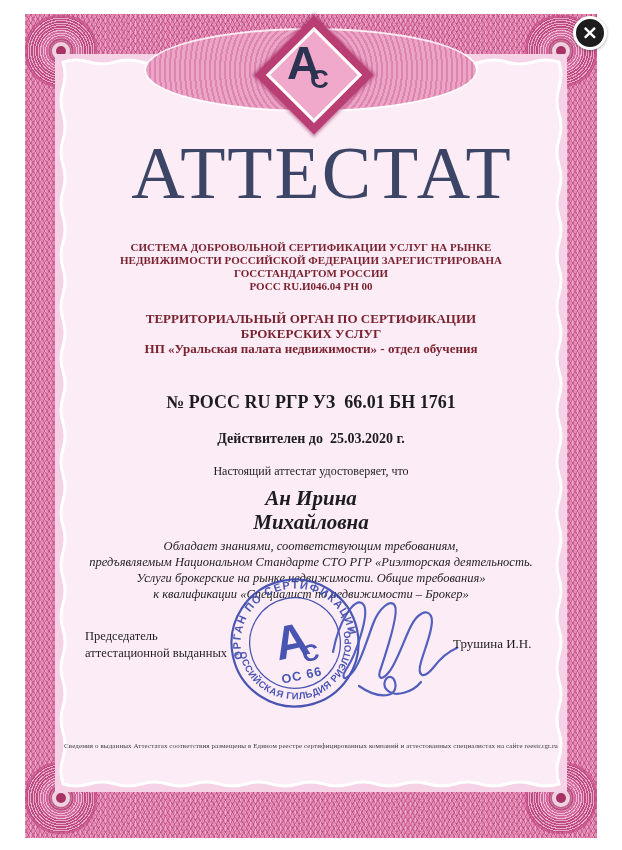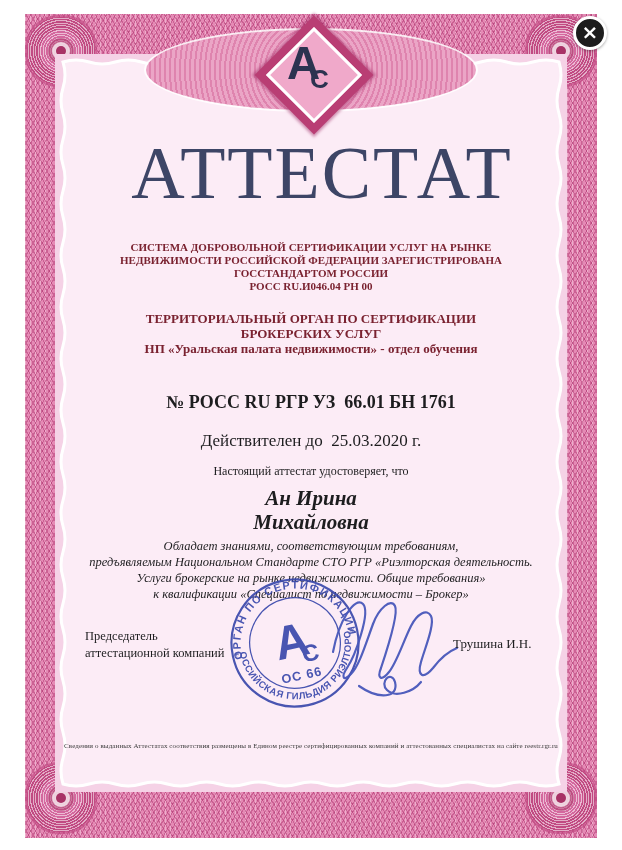--- a/index.html
+++ b/index.html
@@ -67,21 +67,21 @@
   .content{position:absolute;inset:0;z-index:2;color:#1d1d1f;text-align:center;}
   .block{position:absolute;left:0;right:0;}
   .title{
     top:122px;font-size:74px;line-height:1;letter-spacing:2px;color:#3d4566;font-weight:normal;padding-left:22px;
   }
   .maroon{color:#7a2230;font-weight:bold;}
   .sys{top:227px;font-size:11px;line-height:13px;}
   .auth{top:297px;font-size:13px;line-height:15px;}
   .auth .a1{margin:0 90px;}
   .num{top:378px;font-size:18px;font-weight:bold;white-space:pre;}
-  .valid{top:417px;font-size:17px;font-weight:normal;white-space:pre;}
+  .valid{top:417px;font-size:14px;font-weight:bold;white-space:pre;}
   .certifies{top:450px;font-size:12px;}
   .holder{top:472px;font-size:21px;font-weight:bold;font-style:italic;line-height:24px;}
   .qual{top:524px;font-size:12.5px;font-style:italic;line-height:16px;}
   .sign-row{position:absolute;left:0;top:584px;right:0;height:140px;text-align:left;}
   .chairman{position:absolute;left:60px;top:30px;font-size:12.5px;line-height:17px;}
   .signer{position:absolute;left:428px;top:38px;font-size:13px;}
   .stamp{position:absolute;left:202px;top:-23px;width:136px;height:136px;transform:rotate(-12deg);opacity:.92;}
   .signature{position:absolute;left:300px;top:-8px;width:140px;height:115px;opacity:.95;}
   .footer{
     top:728px;font-size:7px;color:#3b3b3b;letter-spacing:.1px;
@@ -152,21 +152,21 @@
     <div class="block qual">
       <div>Обладает знаниями, соответствующим требованиям,</div>
       <div>предъявляемым Национальном Стандарте СТО РГР «Риэлторская деятельность.</div>
       <div>Услуги брокерские на рынке недвижимости. Общие требования»</div>
       <div>к квалификации «Специалист по недвижимости – Брокер»</div>
     </div>
 
     <div class="sign-row">
       <div class="chairman">
         <div>Председатель</div>
-        <div>аттестационной компаний</div>
+        <div>аттестационной выданных</div>
       </div>
 
       <svg class="stamp" viewBox="0 0 150 150" aria-hidden="true">
         <defs>
           <path id="arcTop" d="M 15 75 A 60 60 0 0 1 135 75"></path>
           <path id="arcBot" d="M 13 75 A 62 62 0 0 0 137 75"></path>
         </defs>
         <g fill="none" stroke="#3a49ac">
           <circle cx="75" cy="75" r="70" stroke-width="2.4"></circle>
           <circle cx="75" cy="75" r="50" stroke-width="1.4"></circle>

